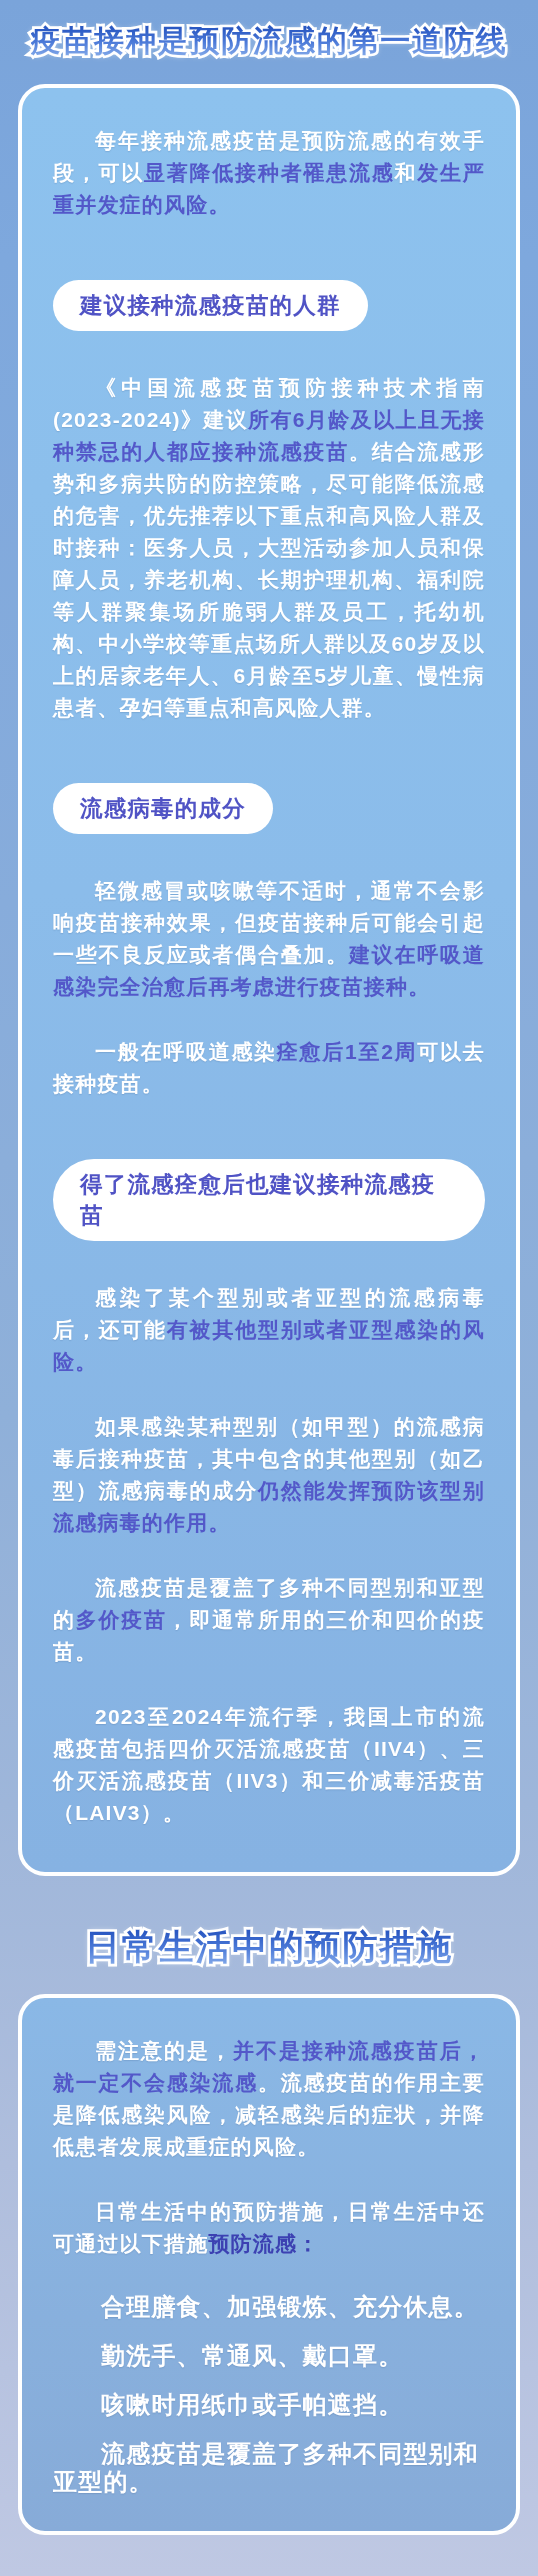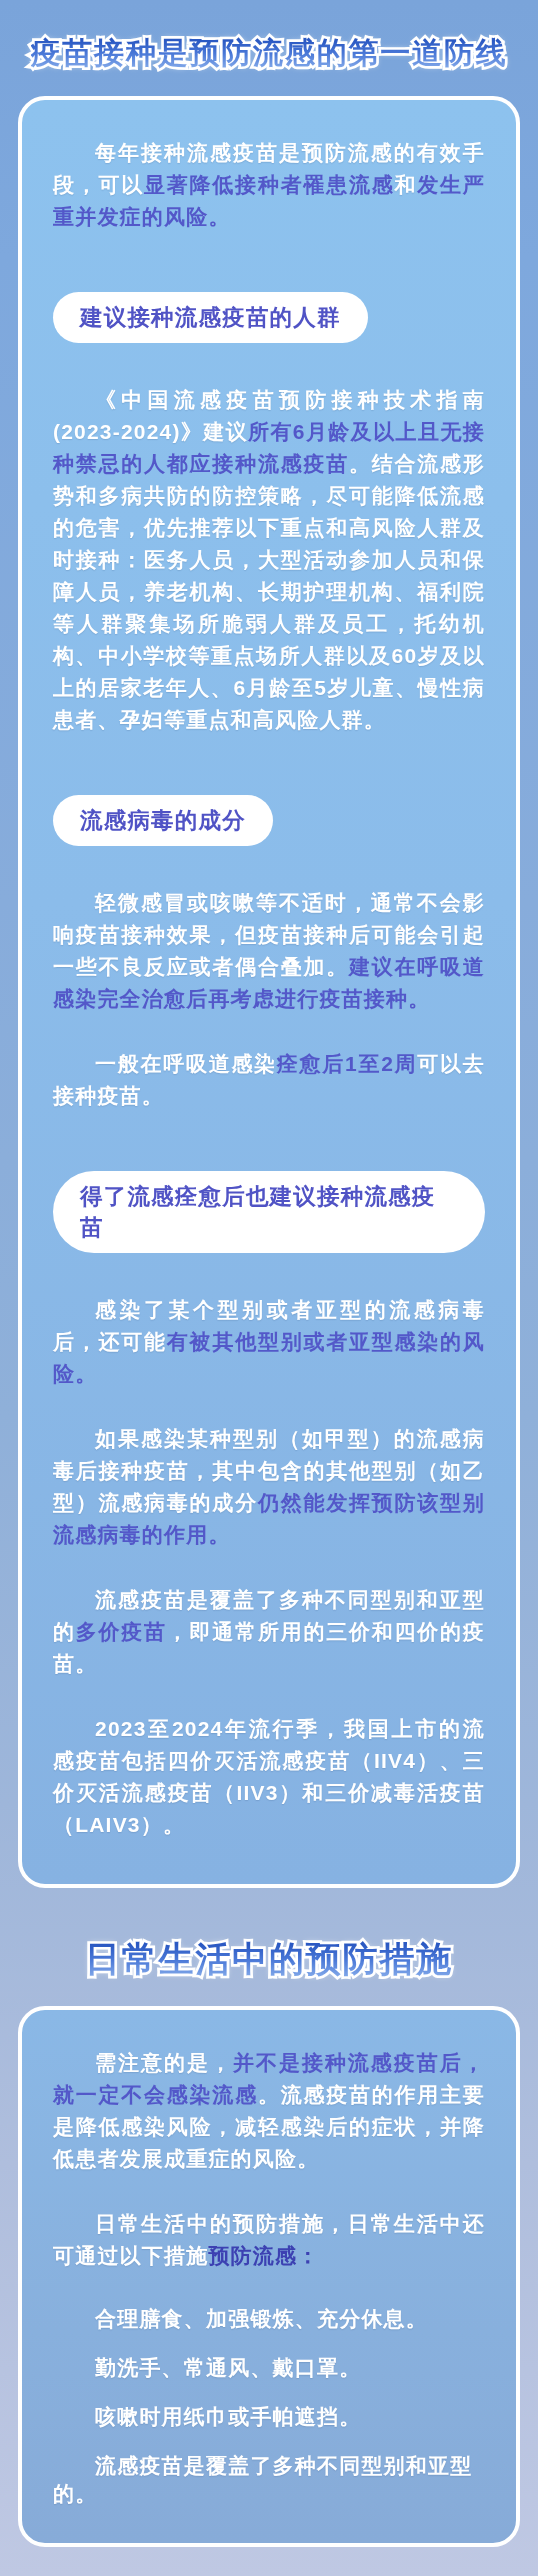--- a/index.html
+++ b/index.html
@@ -15,21 +15,21 @@
   .page { width: 538px; padding-top: 18px; box-sizing: border-box; }
 
   
   .big-title {
     position: relative;
     text-align: center;
     font-weight: bold;
     font-size: 30px;
     letter-spacing: 1.8px;
     line-height: 1.25;
-    margin: 16px;
+    margin: 4px;
   }
   .big-title .stroke {
     position: absolute; left: 0; right: 0; top: 0;
     color: #ffffff;
     -webkit-text-stroke: 5.3px #ffffff;
     text-shadow: 0 0 6px rgba(255,255,255,0.85);
   }
   .big-title .fill { position: relative; color: #3a67cf; }
   @supports ((-webkit-background-clip: text) or (background-clip: text)) {
     .big-title .fill {
@@ -80,21 +80,21 @@
     color: #5053c5;
     font-size: 22.5px;
     font-weight: bold;
     letter-spacing: 1.2px;
     padding: 10px 27px;
     border-radius: 41px;
   }
 
   .list-line {
     margin: 21px 0 0 0;
-    font-size: 21px;
+    font-size: 24px;
     line-height: 28px;
     letter-spacing: 1.2px;
     font-weight: bold;
     color: #ffffff;
     text-indent: 2em;
     text-shadow: 0 0.6px 1.2px rgba(47,75,120,0.18);
   }
   .para + .list-line { margin-top: 33px; }
 </style>
 </head>

